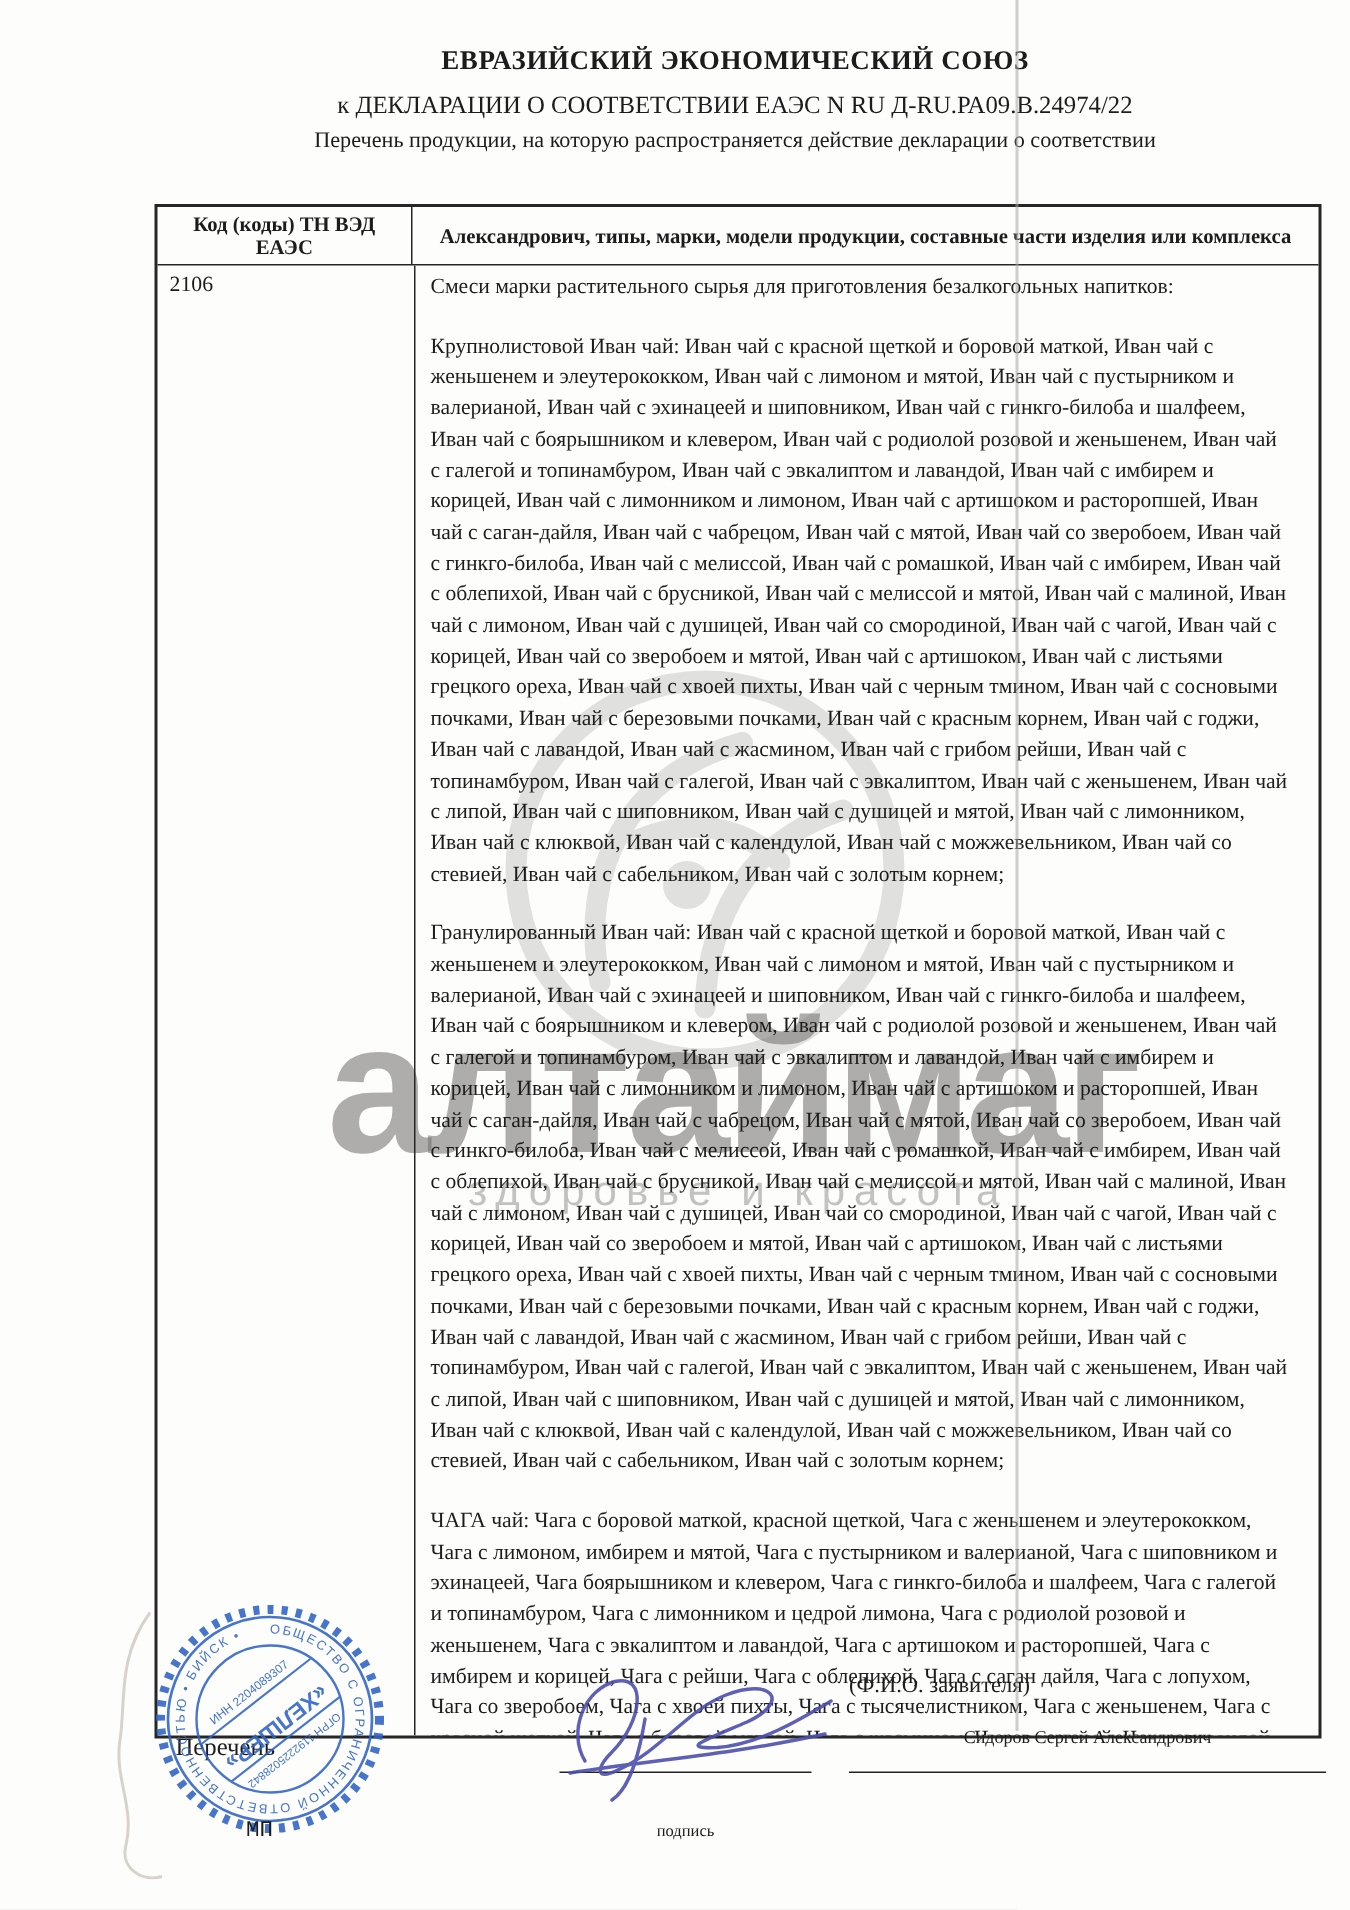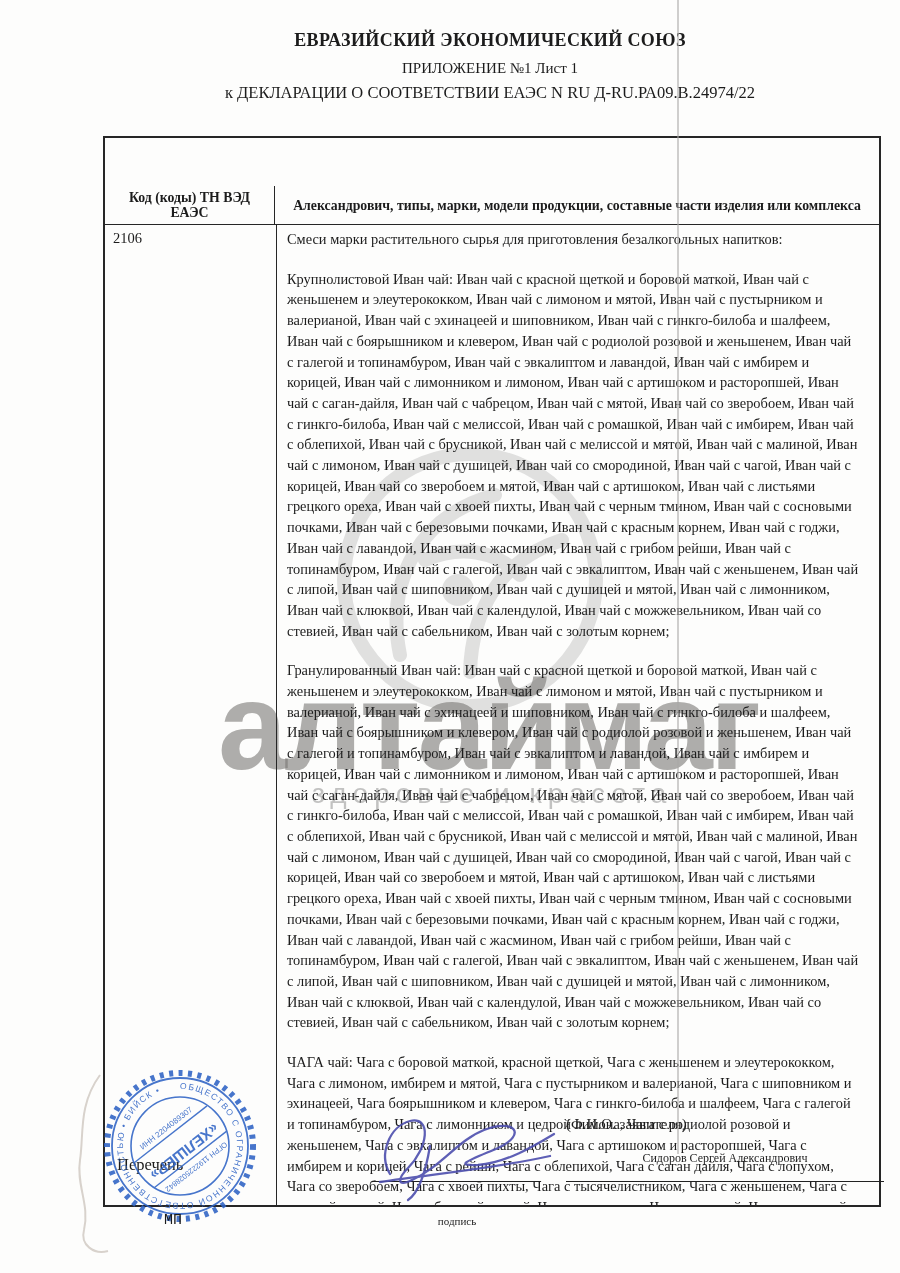--- a/index.html
+++ b/index.html
@@ -24,21 +24,21 @@
   .wm-tagline{
     left:312px;top:778px;font-family:"Liberation Sans","DejaVu Sans",sans-serif;
     font-size:28px;letter-spacing:6px;color:rgba(173,173,173,.75);white-space:nowrap;
   }
   .wm-logo{left:330px;top:440px;opacity:.55;}
   
   .fold-line{position:absolute;left:677px;top:0;width:2px;height:1154px;background:#a9a7a5;opacity:.55;z-index:5;}
   
   .decl-table{position:absolute;left:103px;top:136px;width:774px;z-index:2;border:2px solid #262626;}
   .thead{display:flex;border-bottom:1.6px solid #262626;}
-  .th{font-weight:bold;font-size:13.8px;text-align:center;padding:4px 6px;line-height:15px;display:flex;align-items:center;justify-content:center;margin-top:48px;}
+  .th{font-weight:bold;font-size:13.8px;text-align:center;padding:4px 6px;line-height:15px;display:flex;align-items:center;justify-content:center;}
   .th-code{width:157px;border-right:1.6px solid #262626;flex:none;}
   .th-name{flex:1;}
   .tbody{display:flex;height:980px;overflow:hidden;}
   .td-code{width:157px;flex:none;border-right:1.6px solid #262626;padding:5px 6px 0 8px;font-size:14.5px;}
   .td-desc{flex:1;padding:4px 20px 0 10px;font-size:14.4px;line-height:20.7px;}
   .td-desc p{margin:0 0 19px 0;}
   
   .ftr{position:absolute;z-index:4;}
   .director{left:117px;top:1155px;font-size:16.5px;}
   .sig-line{left:373px;top:1181px;width:168px;border-top:1.6px solid #222;}
@@ -63,22 +63,22 @@
       <path d="M 140,232 C 142,170 170,120 232,100"></path>
       <path d="M 95,120 C 130,105 165,110 190,135"></path>
       <circle cx="128" cy="150" r="16" fill="#c9c9c9" stroke="none"></circle>
     </g>
   </svg>
   <div class="wm wm-tagline">здоровье и красота</div>
   <div class="wm wm-brand">алтаймаг</div>
 
   <div class="doc-header">
     <div class="t1">ЕВРАЗИЙСКИЙ ЭКОНОМИЧЕСКИЙ СОЮЗ</div>
-    <div class="t2">ПРИЛОЖЕНИЕ №1 Лист 1</div>
     <div class="t3">к ДЕКЛАРАЦИИ  О СООТВЕТСТВИИ ЕАЭС N RU Д-RU.РА09.В.24974/22</div>
+    <div class="t4">Перечень продукции, на которую распространяется действие декларации о соответствии</div>
   </div>
 
   <div class="decl-table">
     <div class="thead">
       <div class="th th-code">Код (коды) ТН ВЭД ЕАЭС</div>
       <div class="th th-name">Александрович, типы, марки, модели продукции, составные части изделия или комплекса</div>
     </div>
     <div class="tbody">
       <div class="td-code">2106</div>
       <div class="td-desc">

